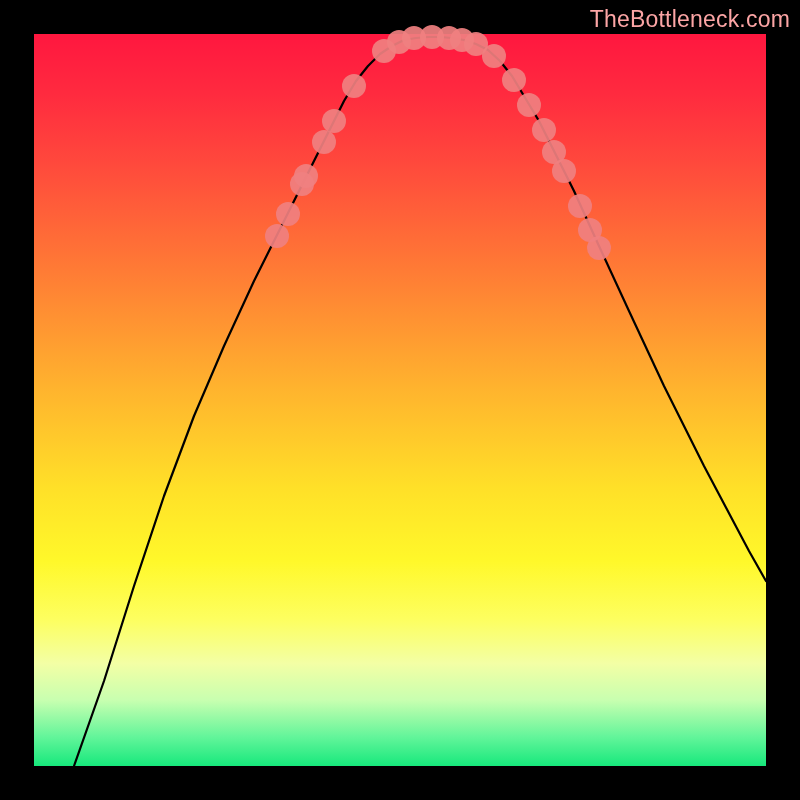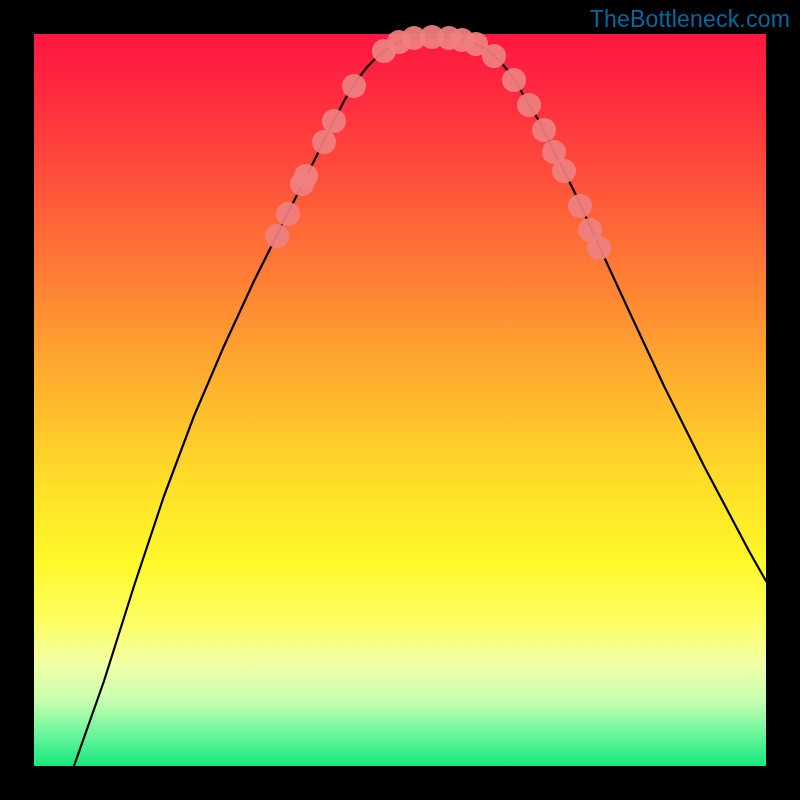--- a/index.html
+++ b/index.html
@@ -38,21 +38,21 @@
       #f3ffa5 86%,
       #c8ffb0 91%,
       #63f59a 96%,
       #17e87c 100%
     );
   }
   .watermark {
     position: absolute;
     top: 6px;
     right: 10px;
-    color: #0369a1;
+    color: #fca5a5;
     font-size: 23px;
     font-weight: 500;
     letter-spacing: 0.2px;
     user-select: none;
   }
   svg.curve {
     position: absolute;
     left: 0;
     top: 0;
     width: 732px;

